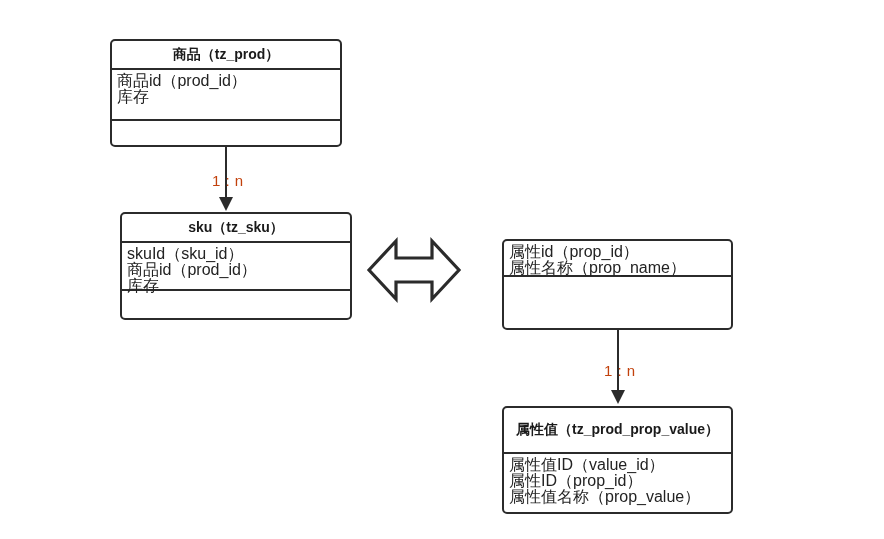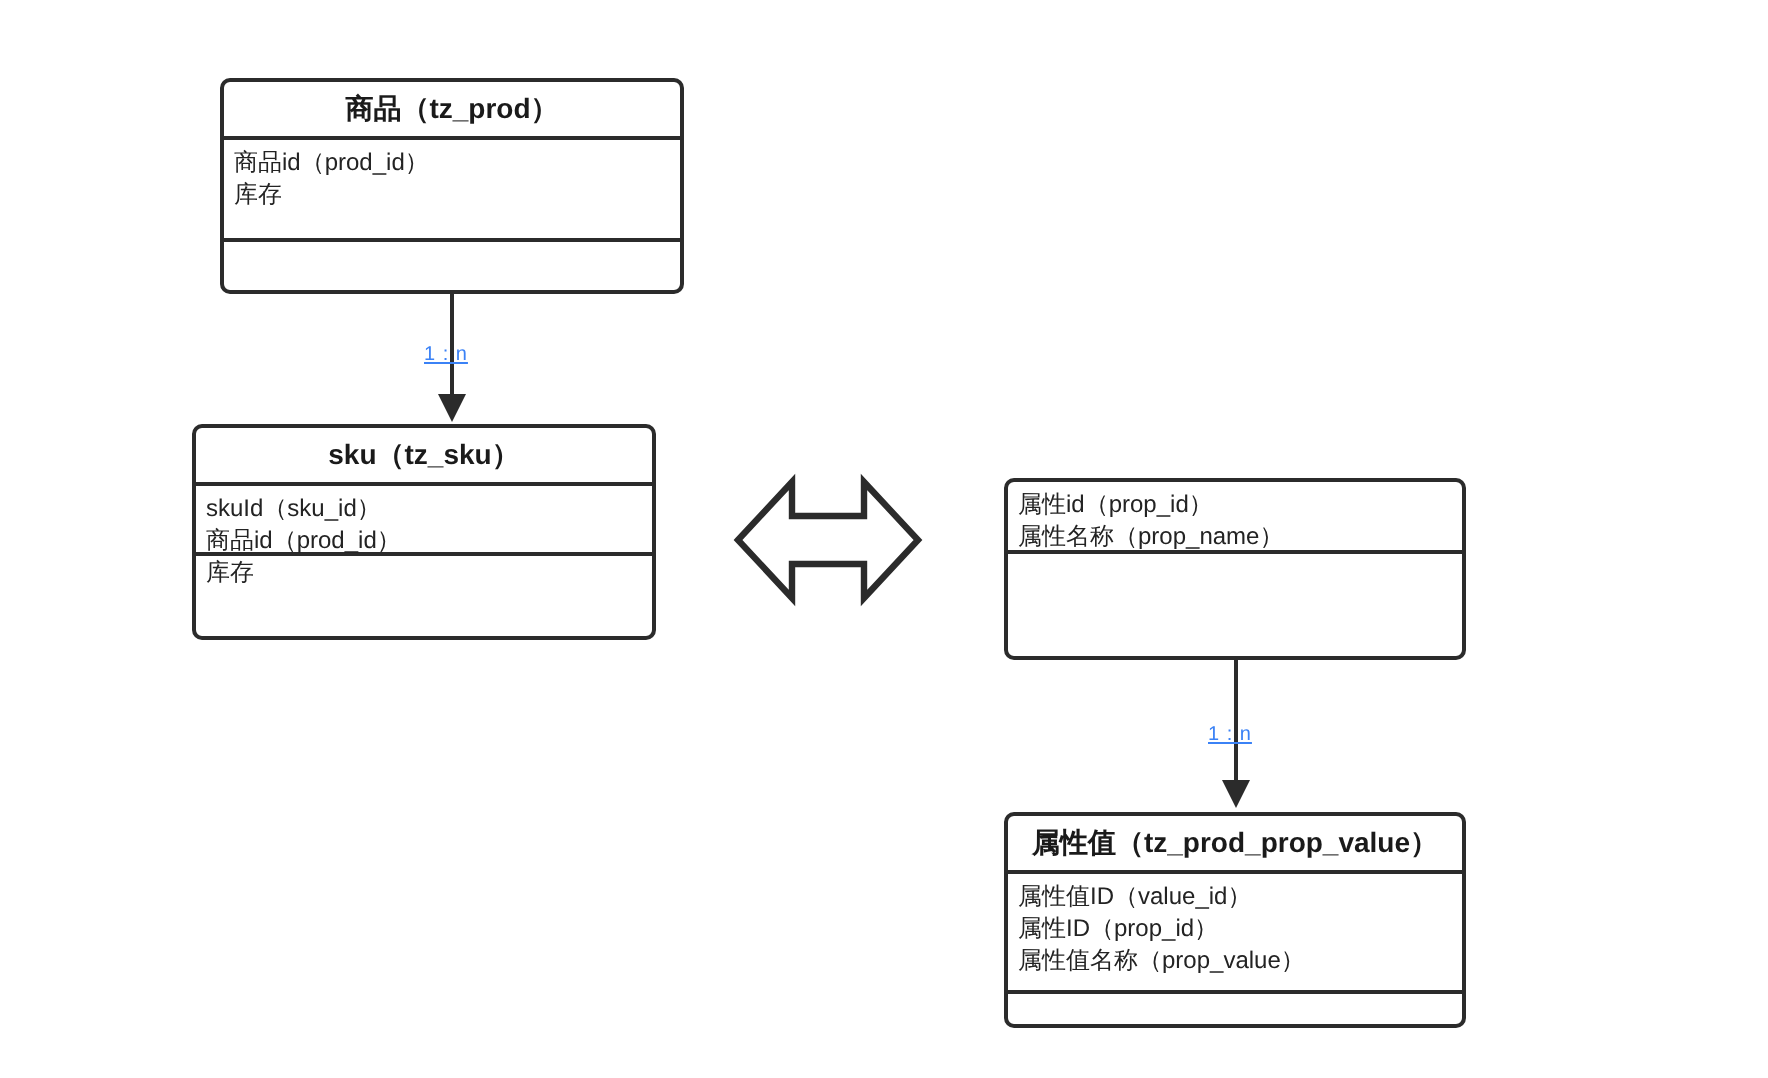--- a/index.html
+++ b/index.html
@@ -42,45 +42,44 @@
     letter-spacing: 0px;
     white-space: nowrap;
   }
   .entity-body {
     box-sizing: border-box;
     width: 100%;
     border-bottom: 2px solid #2b2b2b;
     padding: 3px 0 3px 5px;
   }
   .entity-row {
-    font-size: 12px;
+    font-size: 16px;
     line-height: 16px;
     color: #232323;
     white-space: nowrap;
   }
   .entity-footer {
     box-sizing: border-box;
     width: 100%;
   }
 
   
   .conn {
     position: absolute;
   }
   .conn-line {
     position: absolute;
     background: #2b2b2b;
   }
   .conn-label {
     position: absolute;
-    font-size: 10px;
-    color: #3b82f6;
+    font-size: 15px;
+    color: #c2410c;
     white-space: nowrap;
     letter-spacing: 0.5px;
-    text-decoration: underline;
   }
   .arrowhead {
     position: absolute;
     width: 0;
     height: 0;
     border-left: 7px solid transparent;
     border-right: 7px solid transparent;
     border-top: 14px solid #2b2b2b;
   }
 
@@ -101,23 +100,23 @@
     </div>
     <div class="entity-footer" style="height:24px;"></div>
   </div>
 
   <div class="conn" style="left:218px; top:147px; width:40px; height:66px;">
     <div class="conn-line" style="left:7px; top:0; width:2px; height:52px;"></div>
     <div class="arrowhead" style="left:1px; top:50px;"></div>
   </div>
   <div class="conn-label" style="left:212px; top:172px;">1 : n</div>
 
-  <div class="entity" style="left:96px; top:212px; width:232px; height:108px;">
+  <div class="entity" style="left:120px; top:212px; width:232px; height:108px;">
     <div class="entity-title" style="height:29px;">sku（tz_sku）</div>
-    <div class="entity-body" style="height:35px;">
+    <div class="entity-body" style="height:48px;">
       <div class="entity-row">skuId（sku_id）</div>
       <div class="entity-row">商品id（prod_id）</div>
       <div class="entity-row">库存</div>
     </div>
     <div class="entity-footer" style="height:24px;"></div>
   </div>
 
   <div class="bidir-arrow" style="left:366px; top:235px; width:96px; height:70px;">
     <svg width="96" height="70" viewBox="0 0 96 70">
       <polygon points="3,35 30,6 30,23 66,23 66,6 93,35 66,64 66,47 30,47 30,64" fill="none" stroke="#2b2b2b" stroke-width="3.2" stroke-linejoin="miter"></polygon>
@@ -132,21 +131,21 @@
     <div class="entity-footer" style="height:22px;"></div>
   </div>
 
   <div class="conn" style="left:610px; top:330px; width:40px; height:78px;">
     <div class="conn-line" style="left:7px; top:0; width:2px; height:62px;"></div>
     <div class="arrowhead" style="left:1px; top:60px;"></div>
   </div>
   <div class="conn-label" style="left:604px; top:362px;">1 : n</div>
 
   <div class="entity" style="left:502px; top:406px; width:231px; height:108px;">
-    <div class="entity-title" style="height:29px;">属性值（tz_prod_prop_value）</div>
+    <div class="entity-title" style="height:46px;">属性值（tz_prod_prop_value）</div>
     <div class="entity-body" style="height:60px;">
       <div class="entity-row">属性值ID（value_id）</div>
       <div class="entity-row">属性ID（prop_id）</div>
       <div class="entity-row">属性值名称（prop_value）</div>
     </div>
     <div class="entity-footer" style="height:24px;"></div>
   </div>
 
 </div>
 

